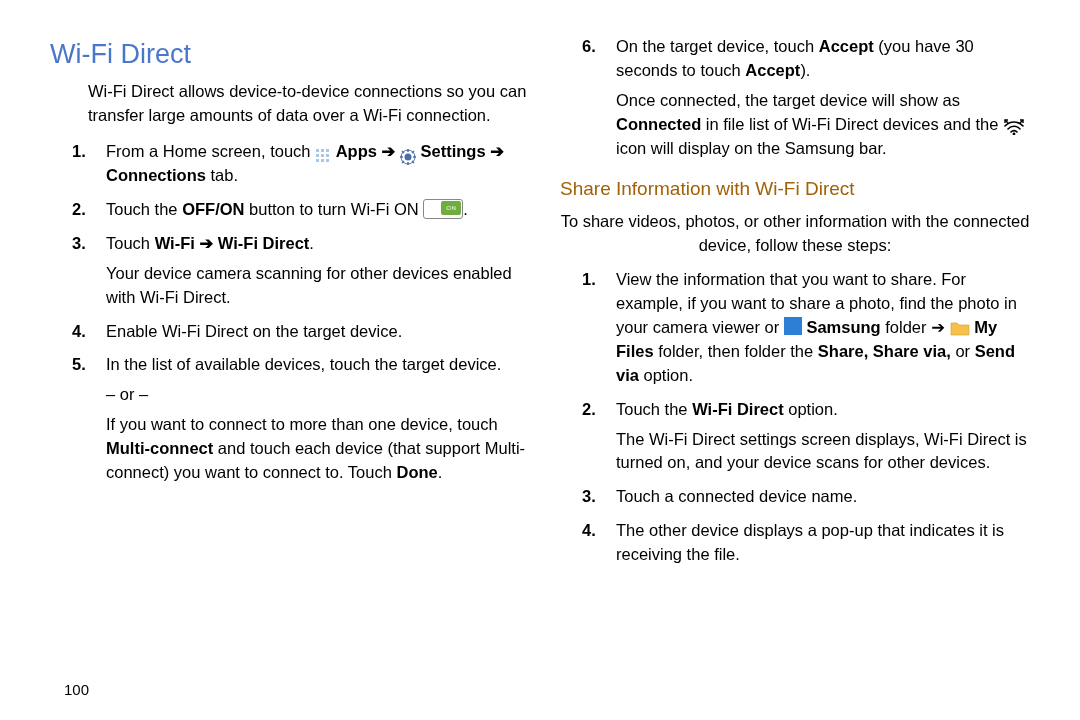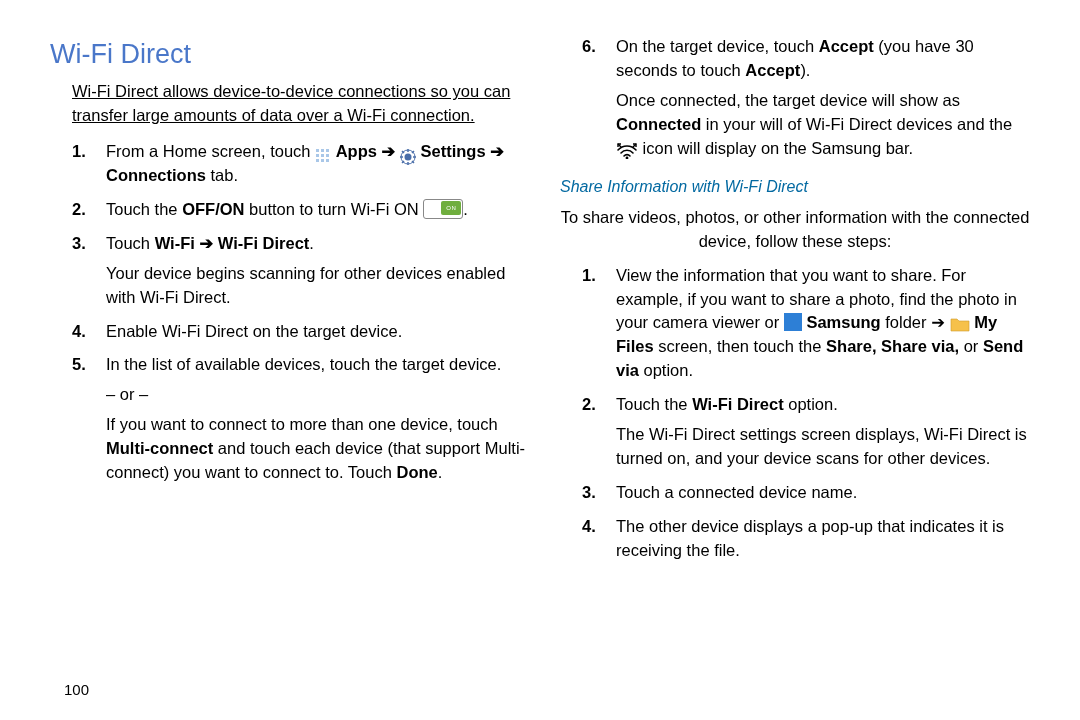--- a/index.html
+++ b/index.html
@@ -28,22 +28,21 @@
   .col-right {
     padding-left: 20px;
   }
   h1.section-title {
     color: #4a77c9;
     font-weight: 400;
     font-size: 27px;
     margin: 0 0 6px 0;
   }
   .intro {
-    margin: 0 0 12px 22px;
-    text-decoration: underline;
+    margin: 0 0 12px 38px;
   }
   .intro2 {
     margin: 0 0 10px 22px;
   }
   ol.steps {
     list-style: none;
     margin: 0 0 0 22px;
     padding: 0;
   }
   ol.steps > li {
@@ -57,24 +56,23 @@
   }
   .step-body {
     flex: 1;
   }
   .step-body p {
     margin: 6px 0 0 0;
   }
   .step-body p:first-child { margin-top: 0; }
   .bold { font-weight: bold; }
   .subheading {
-    color: #0369a1;
-    font-size: 16px;
+    color: #a16207;
+    font-size: 19px;
     margin: 14px 0 8px 0;
-    font-style: italic;
   }
   .arrow {
     font-weight: bold;
   }
   .icon {
     display: inline-block;
     vertical-align: middle;
   }
   .apps-icon {
     width: 16px; height: 16px;
@@ -199,21 +197,21 @@
         <div class="step-body">
           <span>Touch the </span><span class="bold">OFF/ON</span><span> button to turn Wi-Fi ON </span>
           <span class="toggle-icon"><span class="knob">ON</span></span><span>.</span>
         </div>
       </li>
 
       <li>
         <span class="num">3.</span>
         <div class="step-body">
           <p><span>Touch </span><span class="bold">Wi-Fi ➔ Wi-Fi Direct</span><span>.</span></p>
-          <p>Your device begins scanning for other devices enabled with Wi-Fi Direct.</p>
+          <p>Your device camera scanning for other devices enabled with Wi-Fi Direct.</p>
         </div>
       </li>
 
       <li>
         <span class="num">4.</span>
         <div class="step-body">Enable Wi-Fi Direct on the target device.</div>
       </li>
 
       <li>
         <span class="num">5.</span>
@@ -230,21 +228,21 @@
 
   <div class="col col-right">
     <ol class="steps">
       <li>
         <span class="num">6.</span>
         <div class="step-body">
           <p>
             <span>On the target device, touch </span><span class="bold">Accept</span><span> (you have 30 seconds to touch </span><span class="bold">Accept</span><span>).</span>
           </p>
           <p>
-            <span>Once connected, the target device will show as </span><span class="bold">Connected</span><span> in your will of Wi-Fi Direct devices and the </span>
+            <span>Once connected, the target device will show as </span><span class="bold">Connected</span><span> in file list of Wi-Fi Direct devices and the </span>
             <span class="wifi-icon">
               <svg viewBox="0 0 22 18">
                   <g fill="none" stroke="#000" stroke-width="1.6" stroke-linecap="round">
                 <path d="M2 9 a12 12 0 0 1 18 0"></path>
                     <path d="M5 12 a8 8 0 0 1 12 0"></path>
                     <path d="M8 15 a4 4 0 0 1 6 0"></path>
               </g>
                   <circle cx="11" cy="17" r="1.4" fill="#000"></circle>
               <path d="M17 3 l3 0 l0 3" fill="none" stroke="#000" stroke-width="1.4"></path>
                   <path d="M20 3 l-3 3" stroke="#000" stroke-width="1.4"></path>
@@ -266,21 +264,21 @@
         <span class="num">1.</span>
         <div class="step-body">
           <span>View the information that you want to share. For example, if you want to share a photo, find the photo in your camera viewer or </span>
           <span class="blue-square"></span>
           <span class="bold">Samsung</span><span> folder ➔ </span>
           <span class="folder-icon">
             <svg viewBox="0 0 20 16">
                 <path d="M1 3 h6 l2 2 h10 v10 h-18 z" fill="#f6c14a" stroke="#d09a2a" stroke-width="0.6"></path>
               </svg>
           </span>
-          <span class="bold">My Files</span><span> screen, then touch the </span><span class="bold">Share, Share via,</span><span> or </span><span class="bold">Send via</span><span> option.</span>
+          <span class="bold">My Files</span><span> folder, then folder the </span><span class="bold">Share, Share via,</span><span> or </span><span class="bold">Send via</span><span> option.</span>
         </div>
       </li>
 
       <li>
         <span class="num">2.</span>
         <div class="step-body">
           <p><span>Touch the </span><span class="bold">Wi-Fi Direct</span><span> option.</span></p>
           <p>The Wi-Fi Direct settings screen displays, Wi-Fi Direct is turned on, and your device scans for other devices.</p>
         </div>
       </li>

